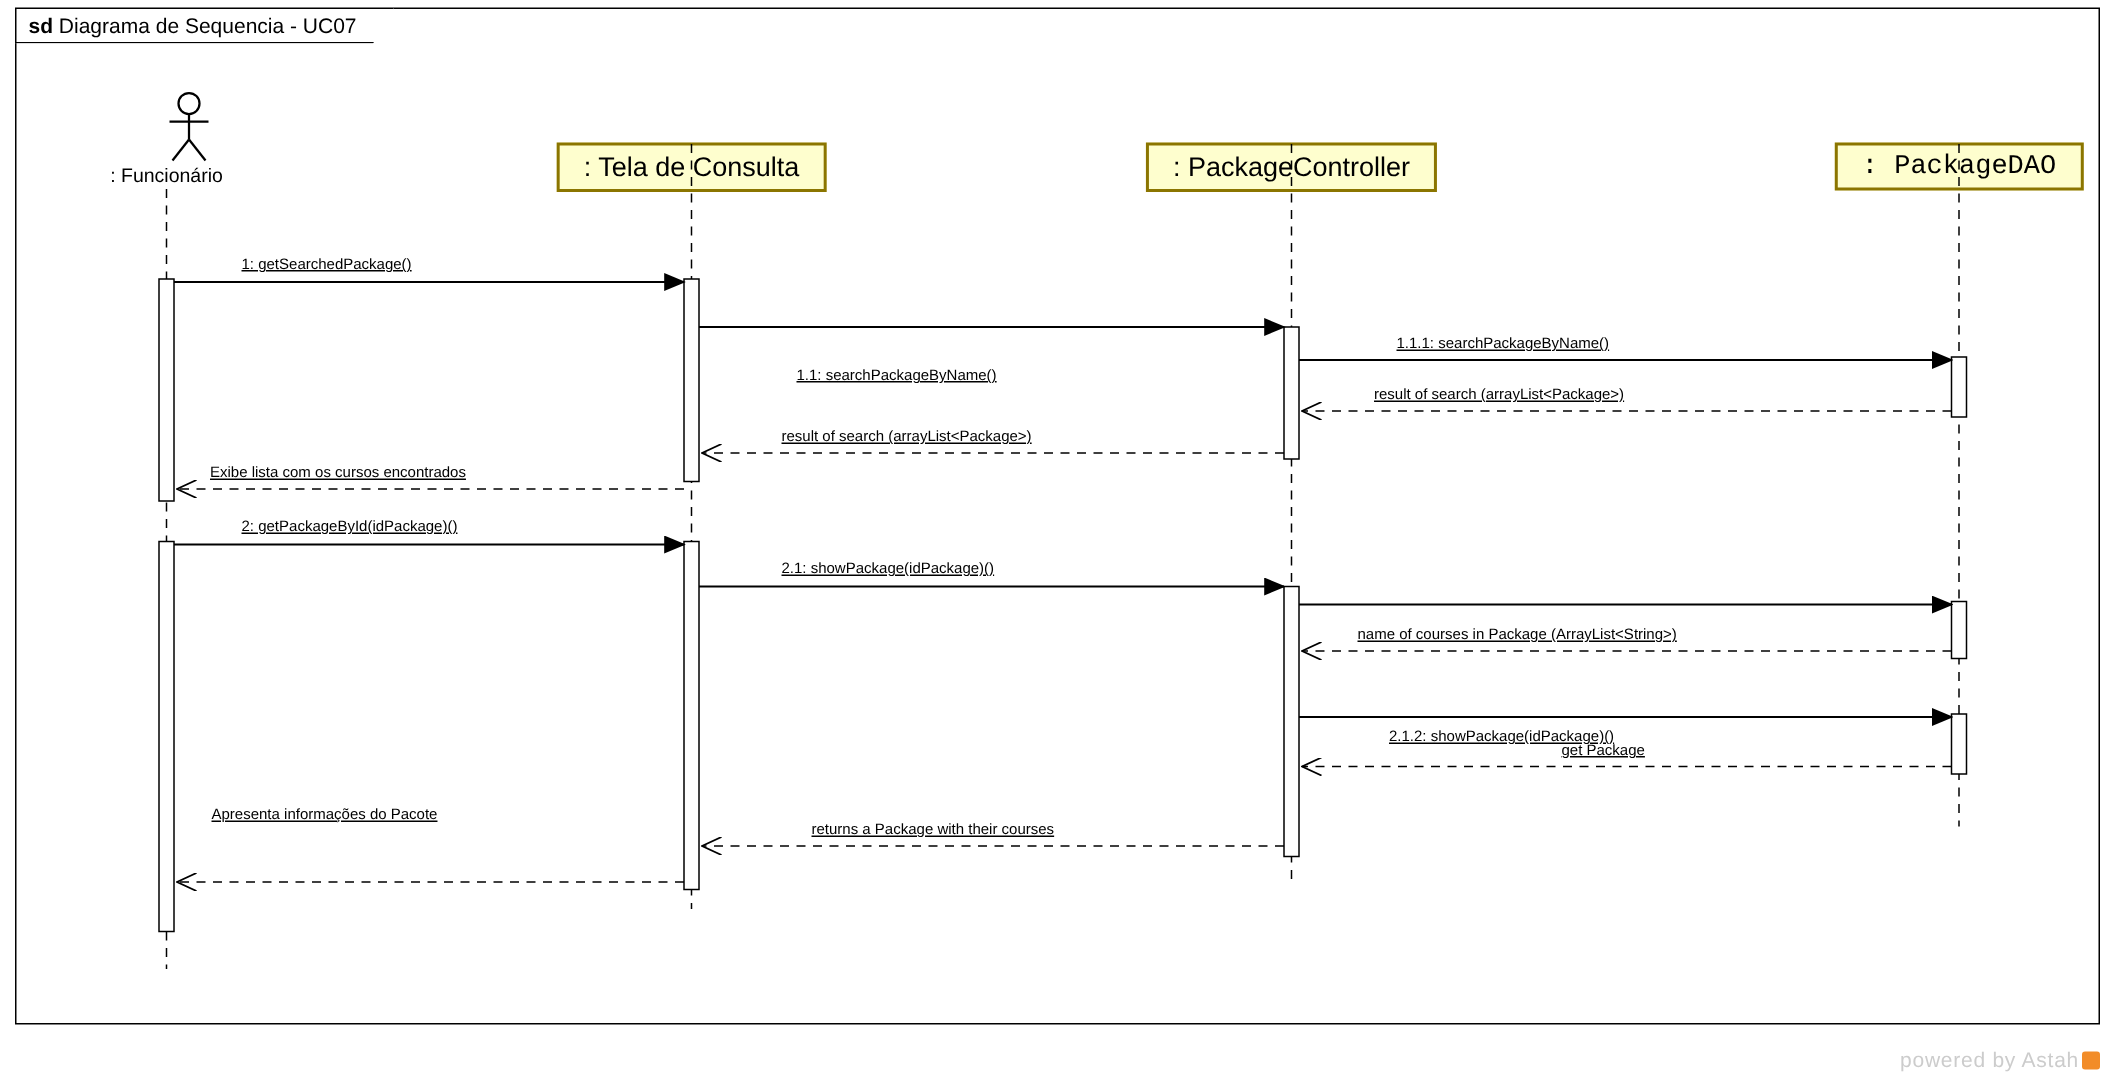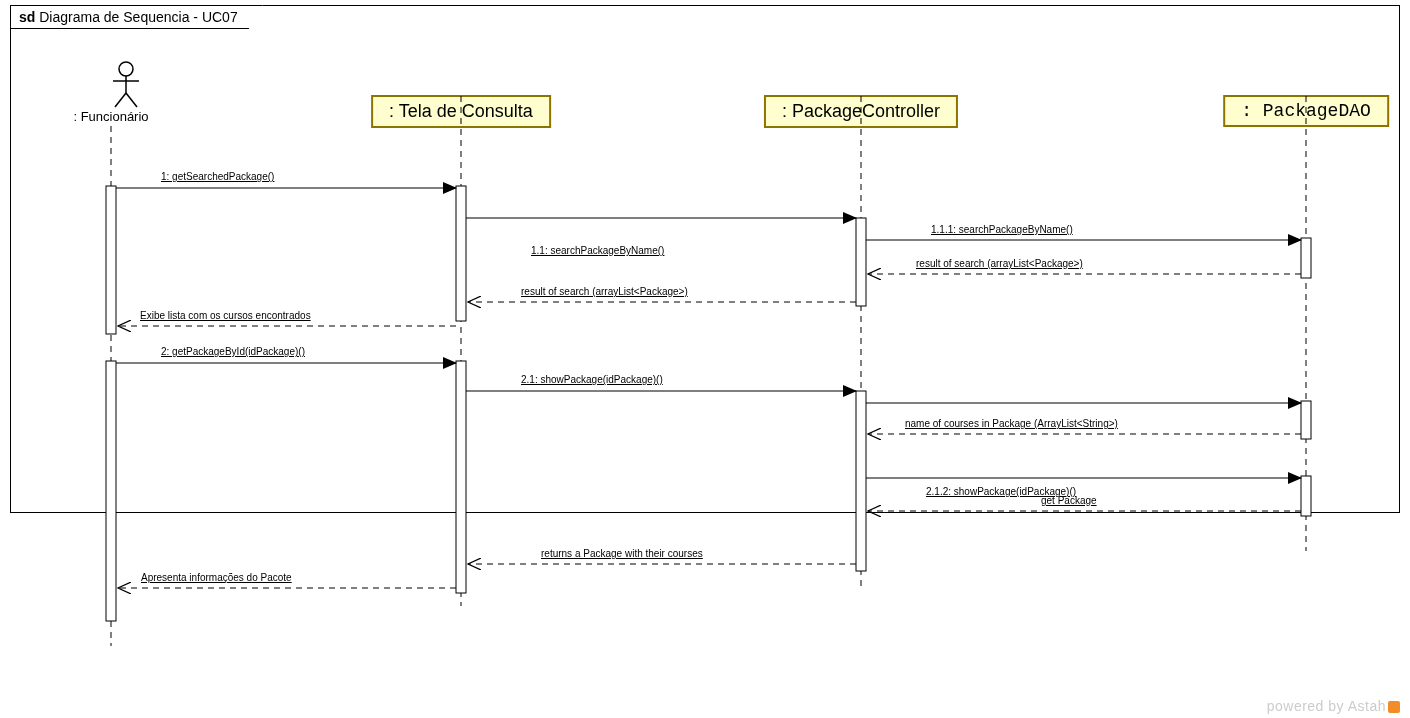--- a/index.html
+++ b/index.html
@@ -10,21 +10,21 @@
     background: #fff;
     font-family: Arial, Helvetica, sans-serif;
     font-size: 13px;
     color: #000;
   }
   .frame {
     position: absolute;
     left: 10px;
     top: 5px;
     width: 1390px;
-    height: 508px;
+    height: 678px;
     border: 1px solid #000;
     box-sizing: border-box;
   }
   .tab {
     position: absolute;
     left: -1px;
     top: -1px;
     height: 24px;
     background: #fff;
     border: 1px solid #000;
@@ -174,20 +174,20 @@
     <div class="msg-label" style="left:905px; top:252px;">result of search (arrayList&lt;Package&gt;)</div>
     <div class="msg-label" style="left:510px; top:280px;">result of search (arrayList&lt;Package&gt;)</div>
     <div class="msg-label" style="left:112px; top:304px;margin-left:17px;">Exibe lista com os cursos encontrados</div>
 
     <div class="msg-label" style="left:150px; top:340px;">2: getPackageById(idPackage)()</div>
     <div class="msg-label" style="left:510px; top:368px;">2.1: showPackage(idPackage)()</div>
     <div class="msg-label" style="left:894px; top:412px;">name of courses in Package (ArrayList&lt;String&gt;)</div>
     <div class="msg-label" style="left:915px; top:480px;">2.1.2: showPackage(idPackage)()</div>
     <div class="msg-label" style="left:1030px; top:489px;">get Package</div>
     <div class="msg-label" style="left:530px; top:542px;">returns a Package with their courses</div>
-    <div class="msg-label" style="left:130px; top:566px;">Apresenta informações do Pacote</div>
+    <div class="msg-label" style="left:130px; top:532px;">Apresenta informações do Pacote</div>
 
   </div>
 </div>
 
 <div class="watermark">
   <span>powered by Astah</span><span class="astah-icon"></span>
 </div>
 
 </body></html>

